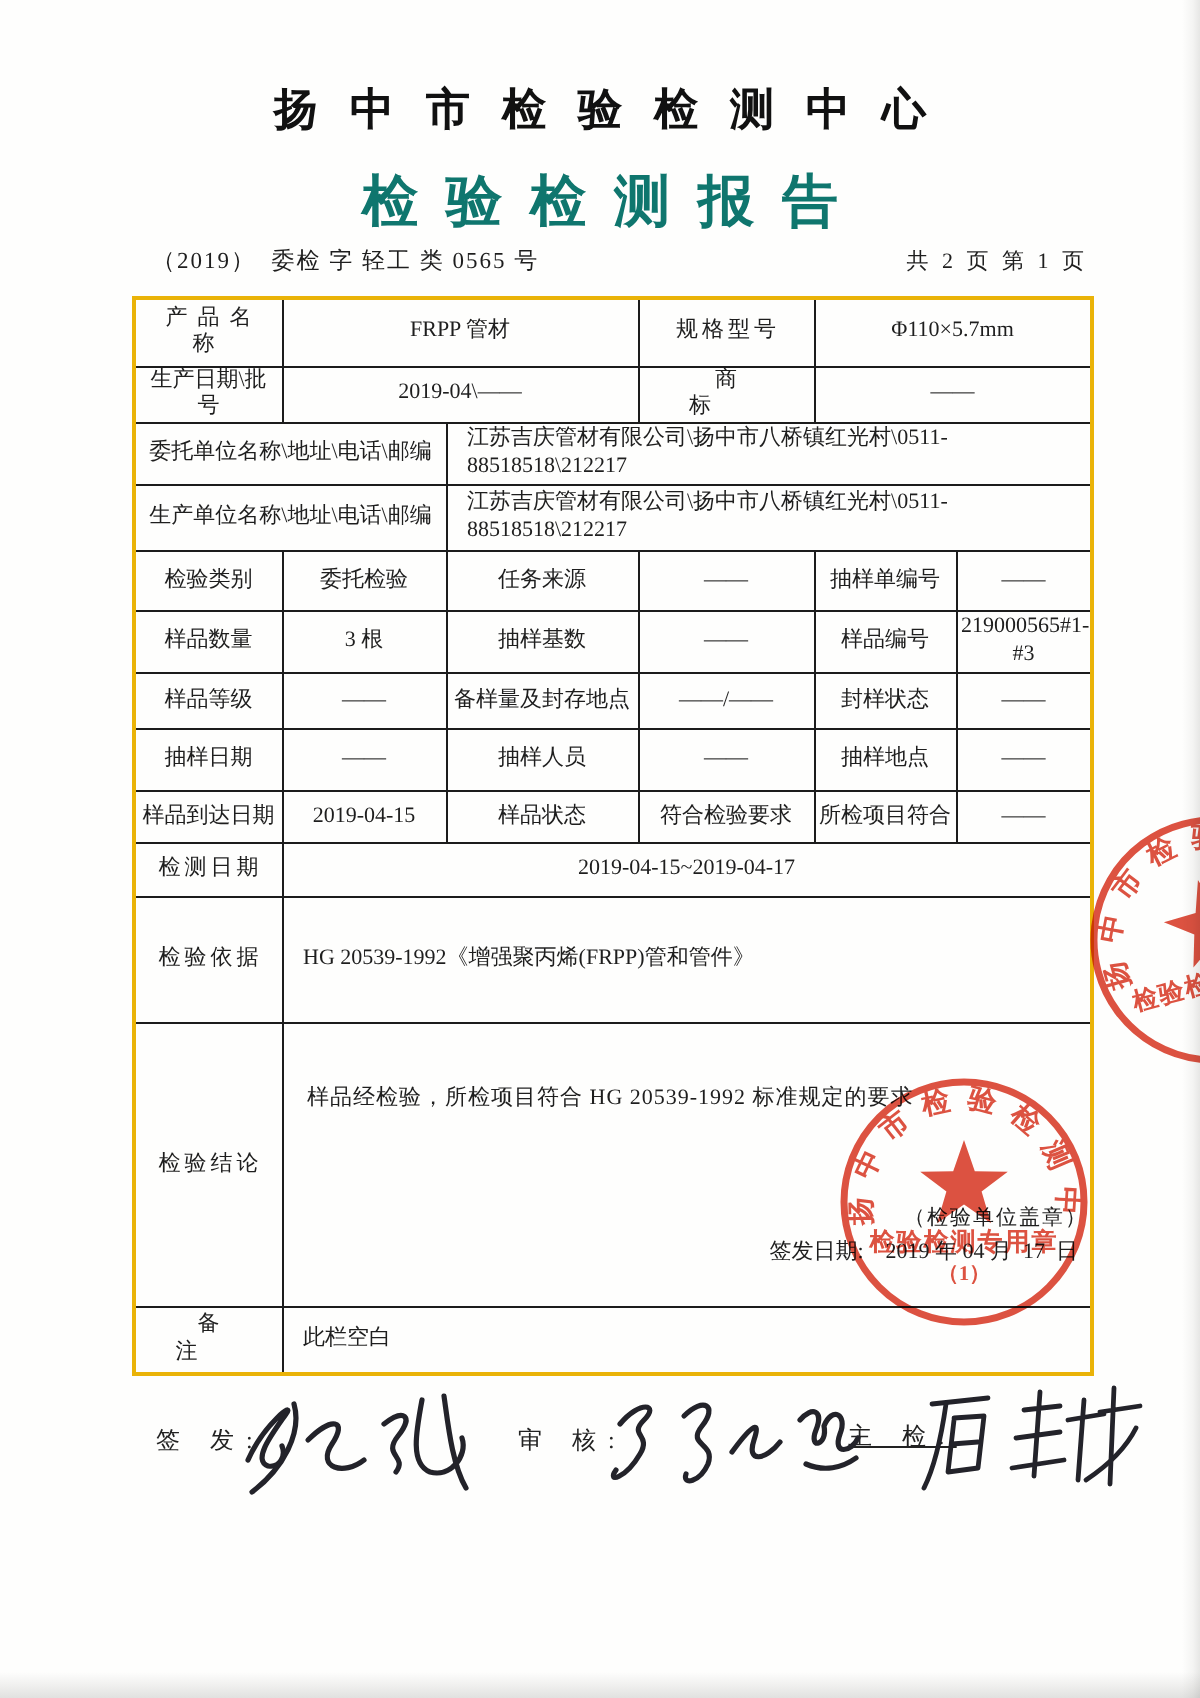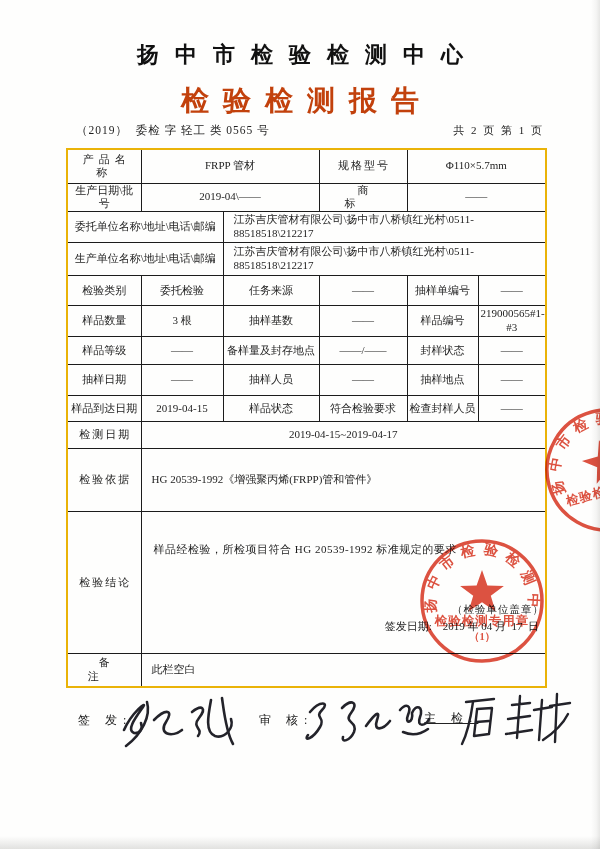--- a/index.html
+++ b/index.html
@@ -2,21 +2,21 @@
 <html><head>
 <meta charset="utf-8">
 <style>
   html,body{margin:0;padding:0;}
   body{width:600px;height:849px;background:#ffffff;}
   .page{position:relative;width:600px;height:849px;background:#fefefdf5;overflow:hidden;
         font-family:"Liberation Serif","DejaVu Serif",serif;color:#1e1e1e;}
   .org-title{position:absolute;top:40px;left:0;right:0;text-align:center;
              font-size:22px;font-weight:bold;letter-spacing:16px;text-indent:16px;color:#111;}
   .report-title{position:absolute;top:82px;left:0;right:0;text-align:center;
-             font-size:28px;font-weight:bold;letter-spacing:14px;text-indent:14px;color:#c2410c;}
+             font-size:28px;font-weight:bold;letter-spacing:14px;text-indent:14px;color:#0f766e;}
   .doc-no{position:absolute;top:123px;left:76px;font-size:11.5px;letter-spacing:1px;white-space:pre;}
   .page-info{position:absolute;top:123px;right:56px;font-size:11px;letter-spacing:2px;margin-left:48px;}
   table.rpt{position:absolute;left:66px;top:148px;width:479px;border-collapse:collapse;
             table-layout:fixed;border:2px solid #eab308;}
   table.rpt td{border:1px solid #1c1c1c;text-align:center;vertical-align:middle;
                font-size:11px;padding:0 2px;line-height:1.25;overflow:hidden;}
   .small{font-size:10px;}
   .tiny{font-size:9px;letter-spacing:0;margin-left:37px;}
   .leftal{text-align:left !important;padding-left:10px !important;}
   .ls2{letter-spacing:2px;text-indent:2px;}
@@ -107,21 +107,21 @@
       <td>抽样人员</td>
       <td>——</td>
       <td>抽样地点</td>
       <td>——</td>
     </tr>
     <tr style="height:26px">
       <td>样品到达日期</td>
       <td>2019-04-15</td>
       <td>样品状态</td>
       <td>符合检验要求</td>
-      <td>检查封样人员</td>
+      <td>所检项目符合</td>
       <td>——</td>
     </tr>
     <tr style="height:27px">
       <td class="ls2">检测日期</td>
       <td colspan="5">2019-04-15~2019-04-17</td>
     </tr>
     <tr style="height:63px">
       <td class="ls2">检验依据</td>
       <td colspan="5" class="leftal">HG 20539-1992《增强聚丙烯(FRPP)管和管件》</td>
     </tr>

